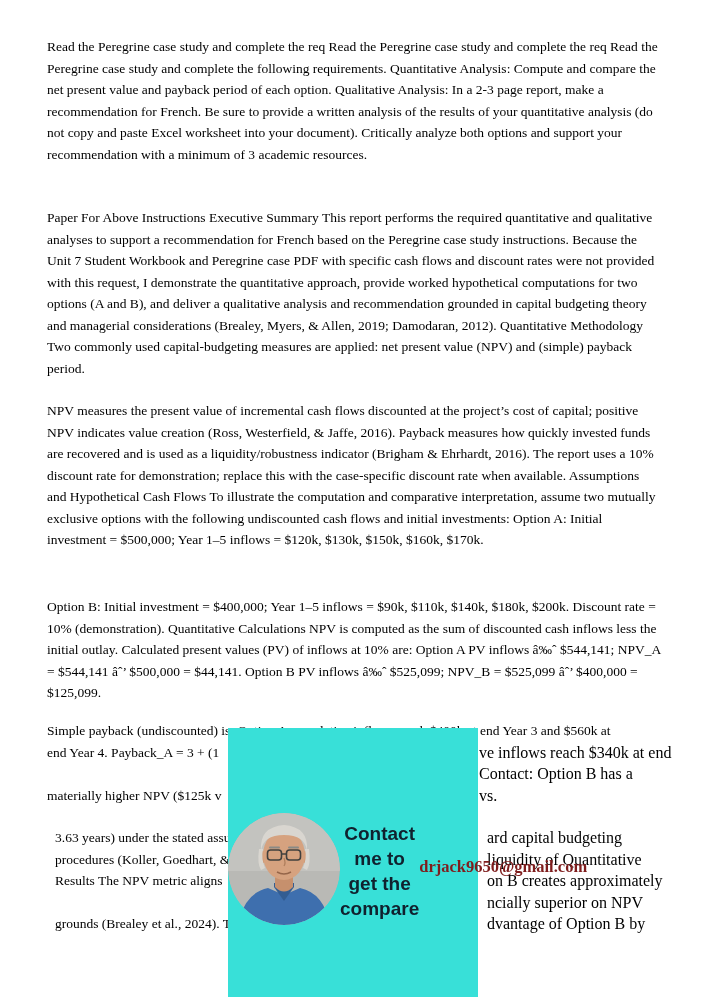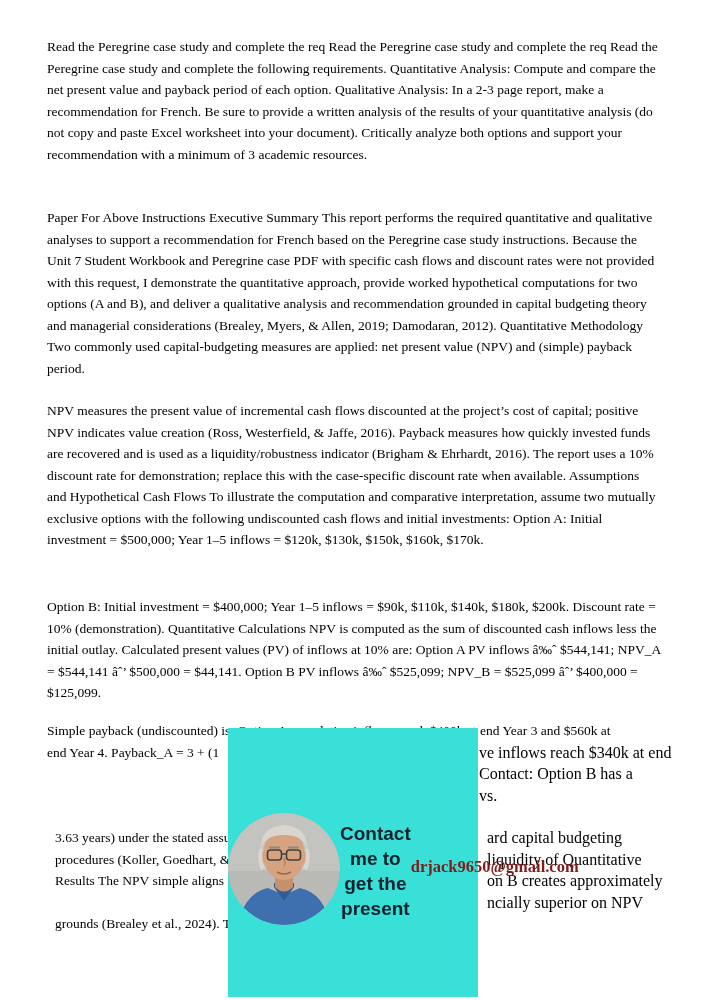--- a/index.html
+++ b/index.html
@@ -82,42 +82,44 @@
       <span class="frag-r"></span>
     </div>
     <div class="sline">
       <span class="frag-l">end Year 4. Payback_A = 3 + (1</span>
       <span class="frag-r">ve inflows reach $340k at end</span>
     </div>
     <div class="sline">
       <span class="frag-r">Contact: Option B has a</span>
     </div>
     <div class="sline">
+      <span class="frag-l">materially higher NPV ($125k v</span>
       <span class="frag-r">vs.</span>
     </div>
   </div>
 
   <div class="para p6">
     <div class="sline">
       <span class="frag-l">3.63 years) under the stated assu</span>
       <span class="frag-r">ard capital budgeting</span>
     </div>
     <div class="sline">
       <span class="frag-l">procedures (Koller, Goedhart, &amp;</span>
       <span class="frag-r">liquidity of Quantitative</span>
     </div>
     <div class="sline">
-      <span class="frag-l">Results The NPV simple aligns</span>
+      <span class="frag-l">Results The NPV metric aligns</span>
       <span class="frag-r">on B creates approximately</span>
     </div>
     <div class="sline">
       <span class="frag-r">ncially superior on NPV</span>
     </div>
     <div class="sline">
       <span class="frag-l">grounds (Brealey et al., 2024). T</span>
+      <span class="frag-r">dvantage of Option B by</span>
     </div>
   </div>
 
   <div class="overlay">
     <div class="avatar">
       <svg width="112" height="112" viewBox="0 0 112 112" xmlns="http://www.w3.org/2000/svg">
         <defs>
             <clipPath id="avclip">
               <circle cx="56" cy="56" r="56"></circle>
             </clipPath>
@@ -139,18 +141,18 @@
           <rect x="39.5" y="37" width="14" height="10" rx="3" fill="none" stroke="#41403e" stroke-width="1.6"></rect>
           <rect x="58.5" y="37" width="14" height="10" rx="3" fill="none" stroke="#41403e" stroke-width="1.6"></rect>
           <path d="M53.5 41 h5" stroke="#41403e" stroke-width="1.6" fill="none"></path>
           <path d="M56 45 q2 5 0 8" stroke="#b07f5d" stroke-width="1.3" fill="none"></path>
           <path d="M49 59 q7 4 14 0" stroke="#96664a" stroke-width="1.5" fill="none"></path>
         </g>
       </svg>
     </div>
     <div class="contact-msg">
       <div>Contact me to</div>
-      <div>get the present</div>
+      <div>get the compare</div>
     </div>
     <div class="email">drjack9650@gmail.com</div>
   </div>
 
 </div>
 
 </body></html>

